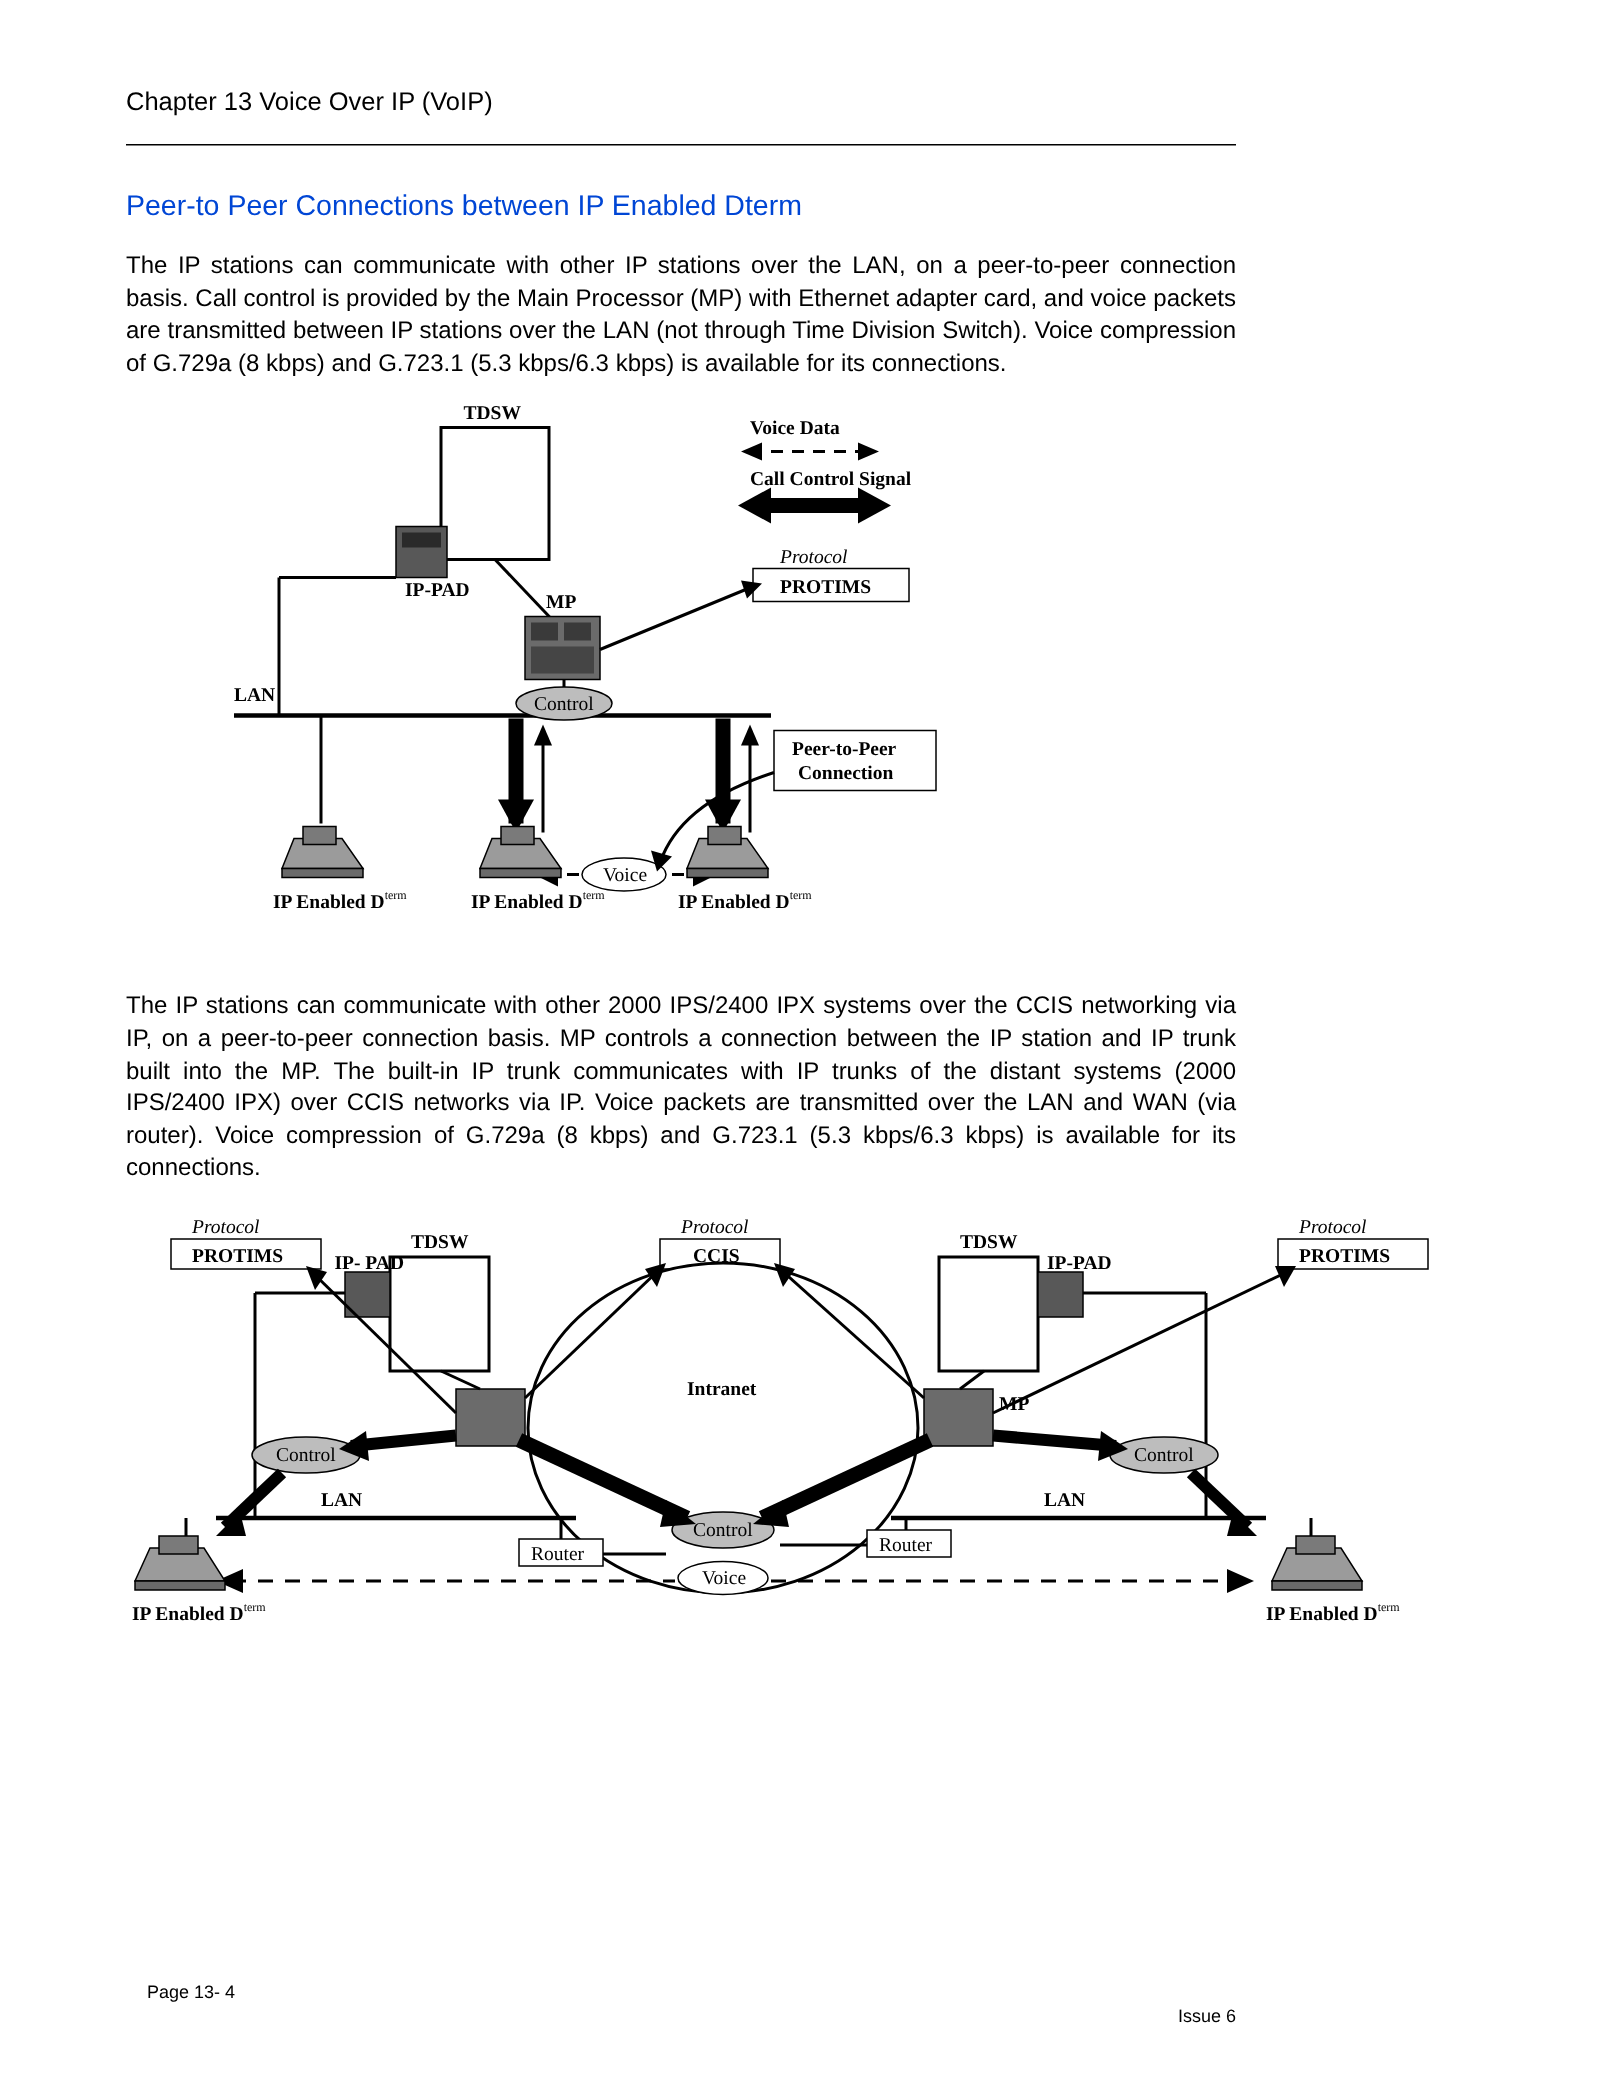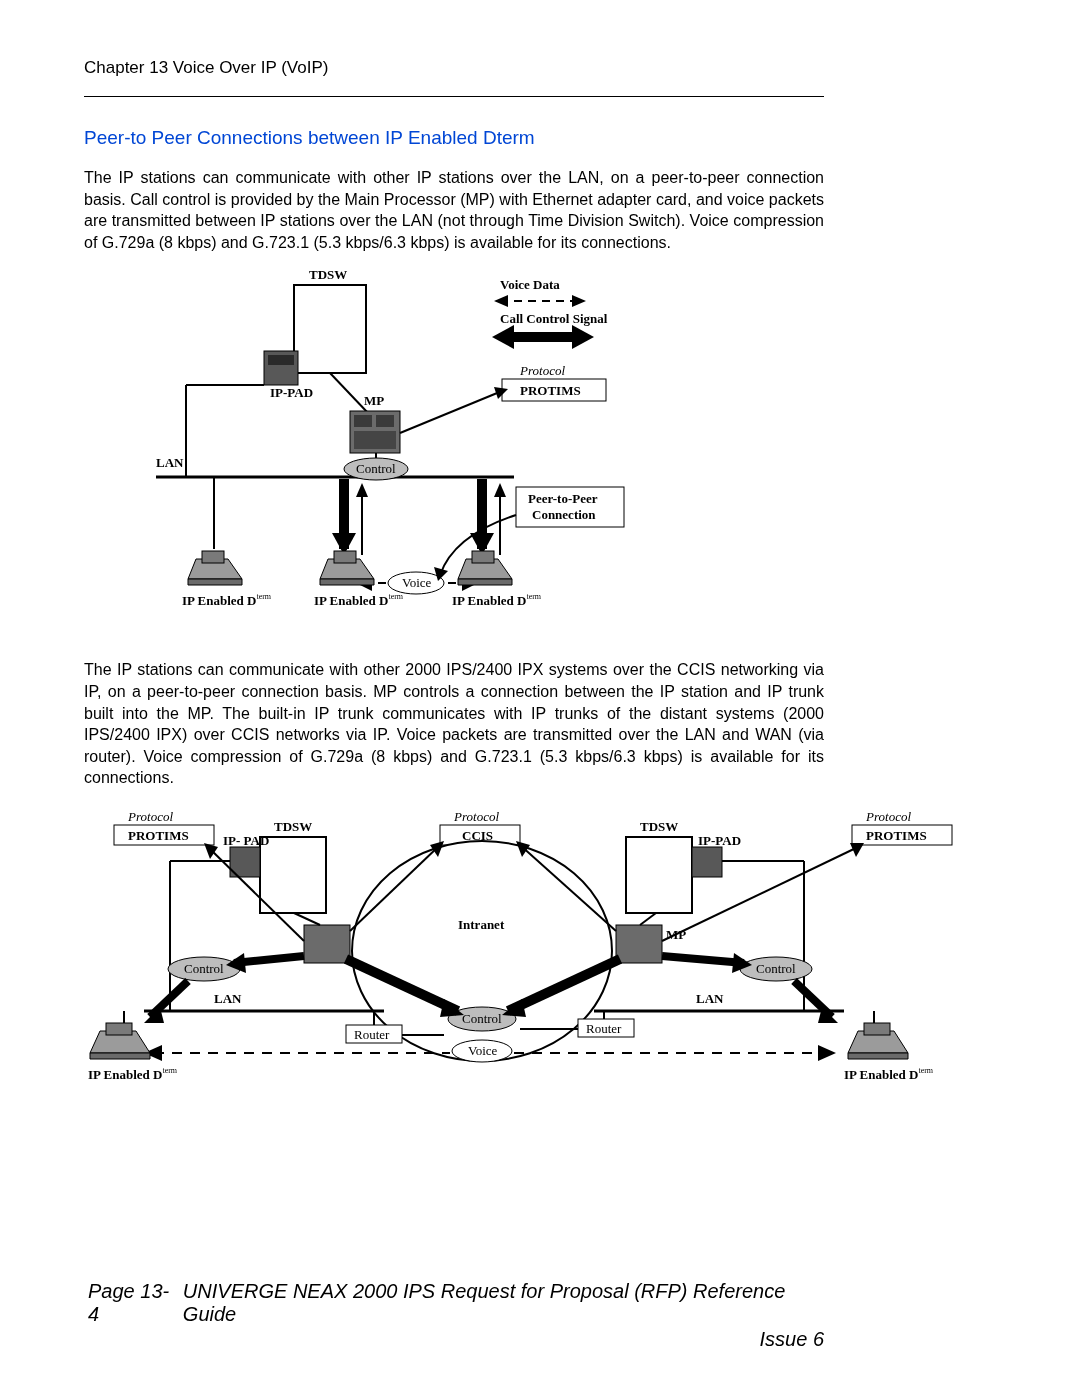--- a/index.html
+++ b/index.html
@@ -35,23 +35,22 @@
     line-height: 1.35;
     text-align: justify;
     margin: 0 0 12px 0;
   }
   .diagram-wrap {
     margin: 6px 0 30px 0;
   }
   .diagram-wrap svg { display: inline-block; }
   .footer {
     position: absolute;
-    left: 88px; right: 84px; bottom: 46px;
-    font-size: 20px;
-    font-style: italic;
+    left: 98px; right: 84px; bottom: 46px;
+    font-size: 12px;
   }
   .footer-row {
     display: flex;
     justify-content: space-between;
   }
   .footer-issue { text-align: right; margin-top: 2px; }
   
   .svg-label { font: 13px "Times New Roman", serif; }
   .svg-label-b { font: bold 13px "Times New Roman", serif; }
   .svg-label-i { font: italic 13px "Times New Roman", serif; }
@@ -271,18 +270,17 @@
       <line x1="790" y1="210" x2="790" y2="222" stroke="#000" stroke-width="2"></line>
 
       <text x="4" y="278" class="svg-label-b"><tspan>IP Enabled D</tspan><tspan class="svg-sup" dy="-6">term</tspan></text>
       <text x="760" y="278" class="svg-label-b"><tspan>IP Enabled D</tspan><tspan class="svg-sup" dy="-6">term</tspan></text>
     </svg>
   </div>
 
   <div class="footer">
     <div class="footer-row">
       <span>Page 13- 4</span>
-      <span>UNIVERGE NEAX 2000 IPS Request for Proposal (RFP) Reference Guide</span>
     </div>
     <div class="footer-issue">Issue 6</div>
   </div>
 
 </div>
 
 </body></html>

